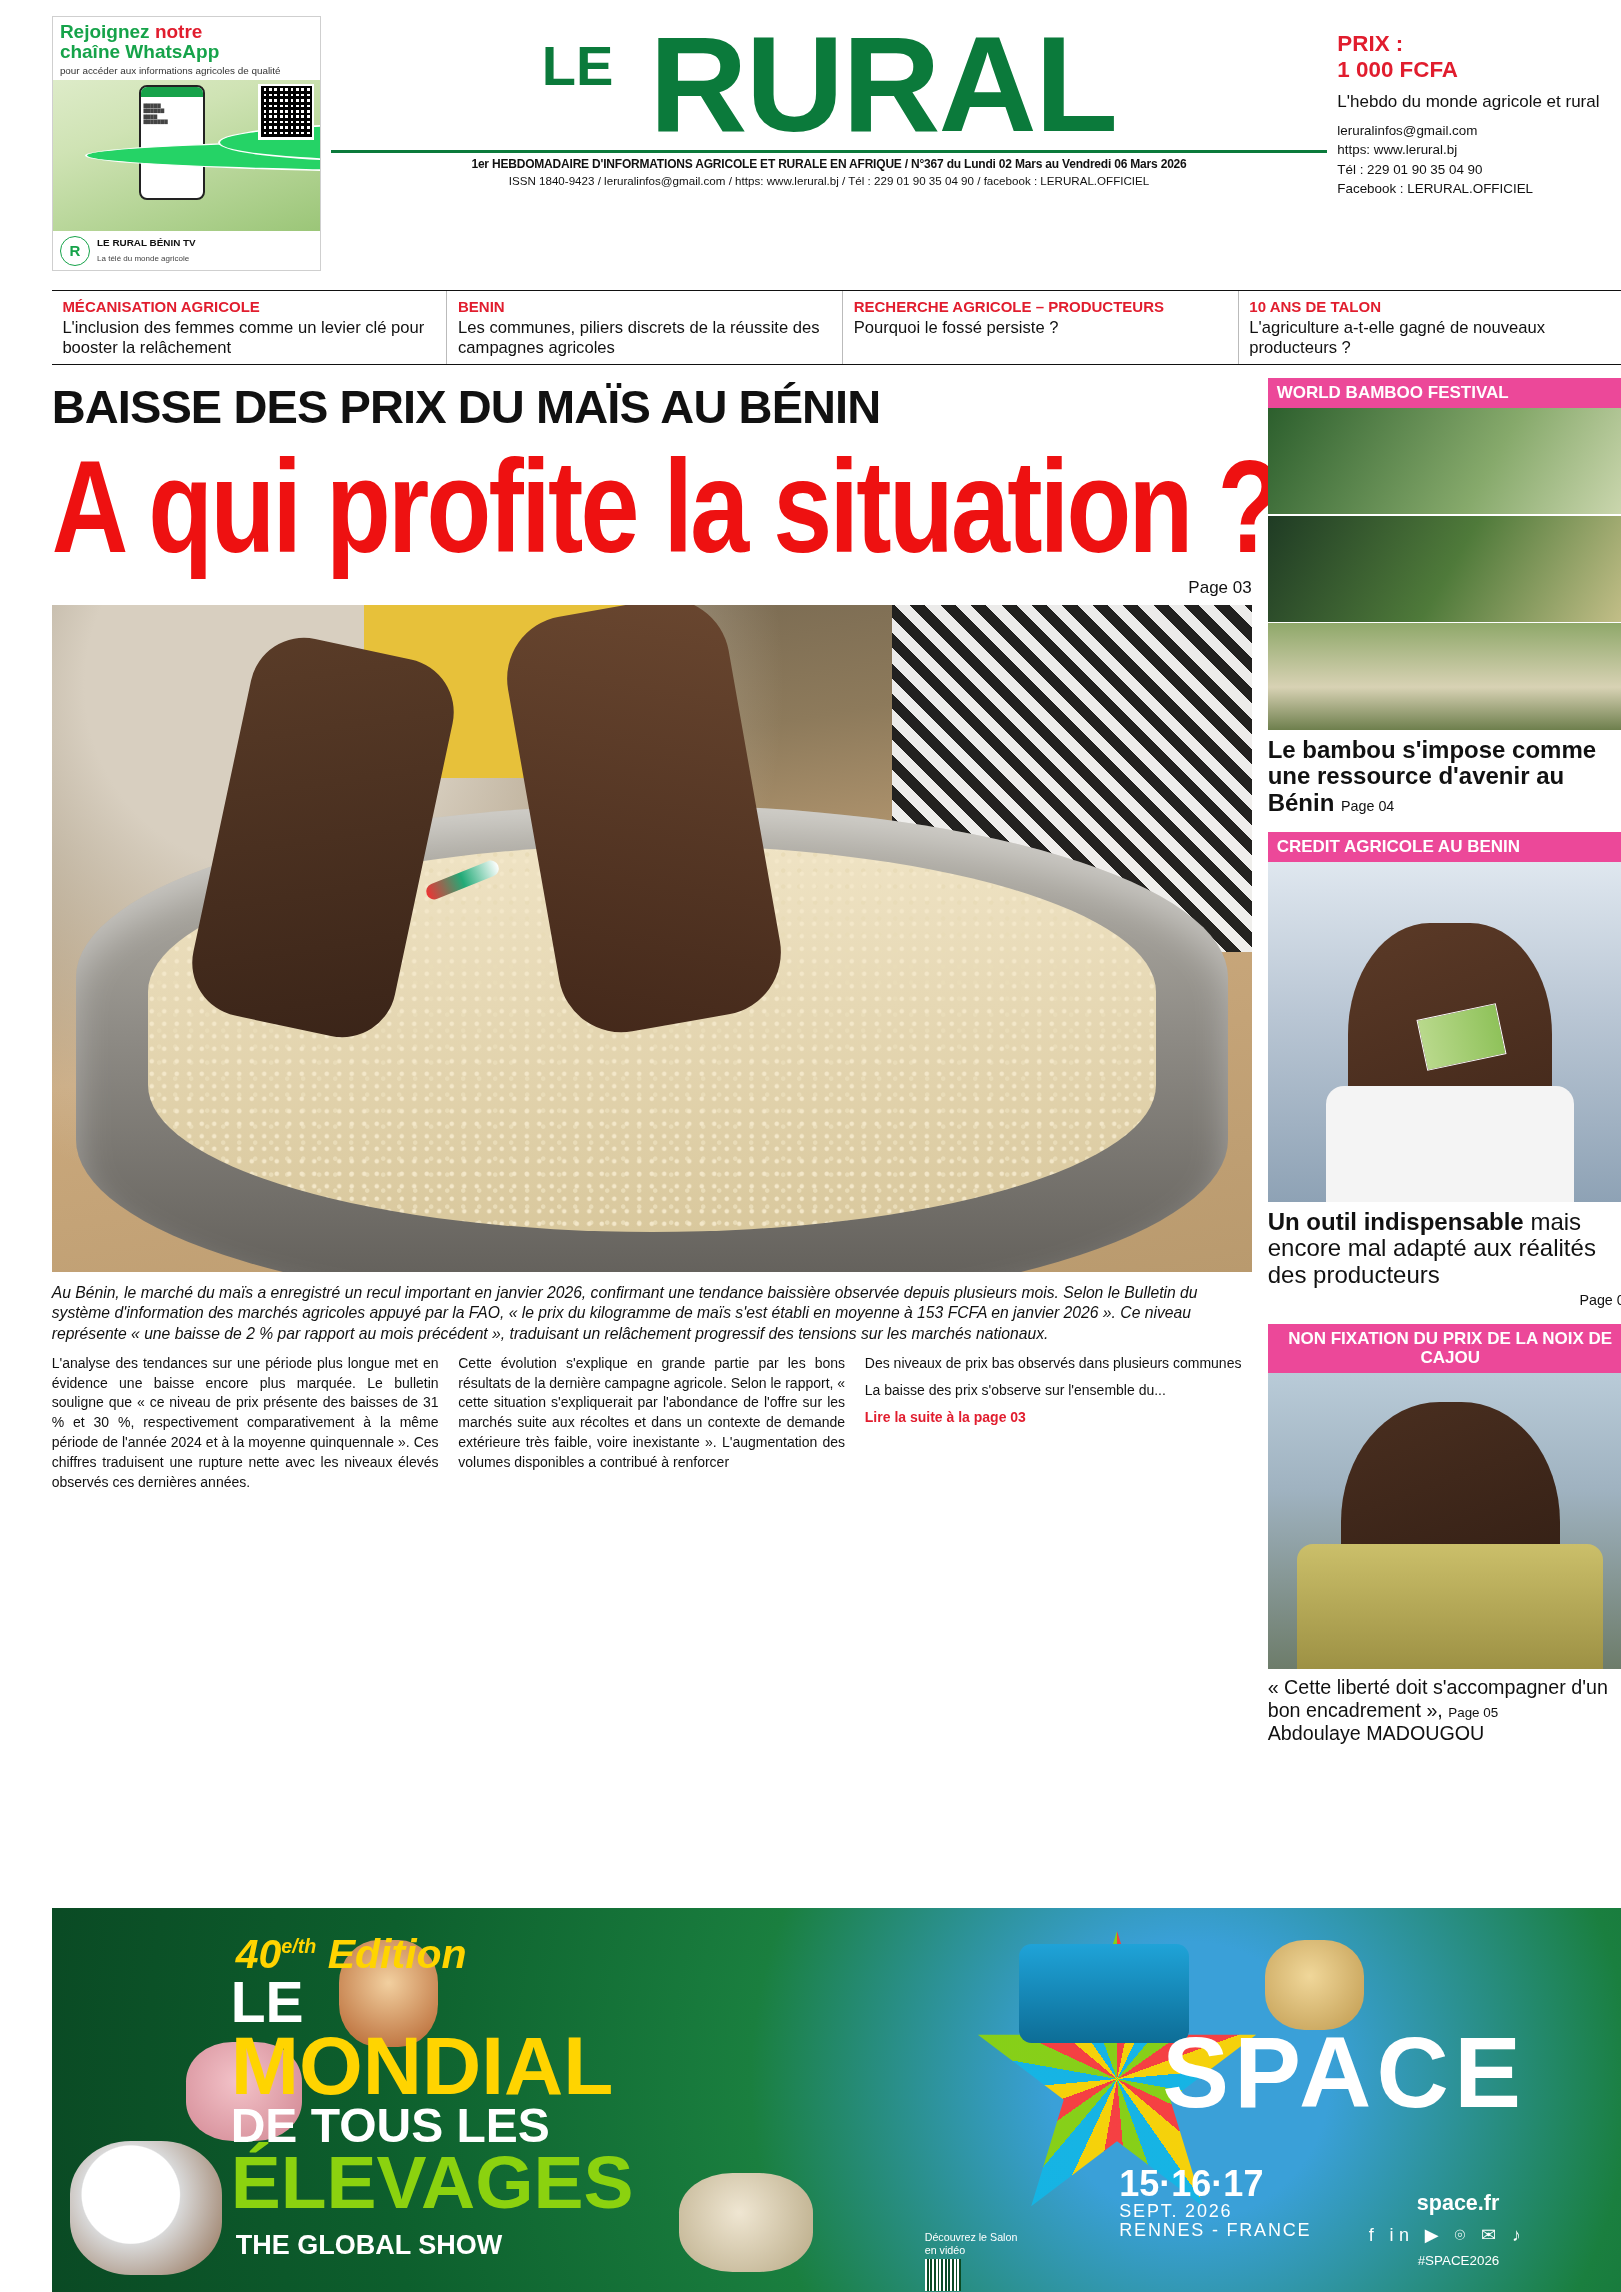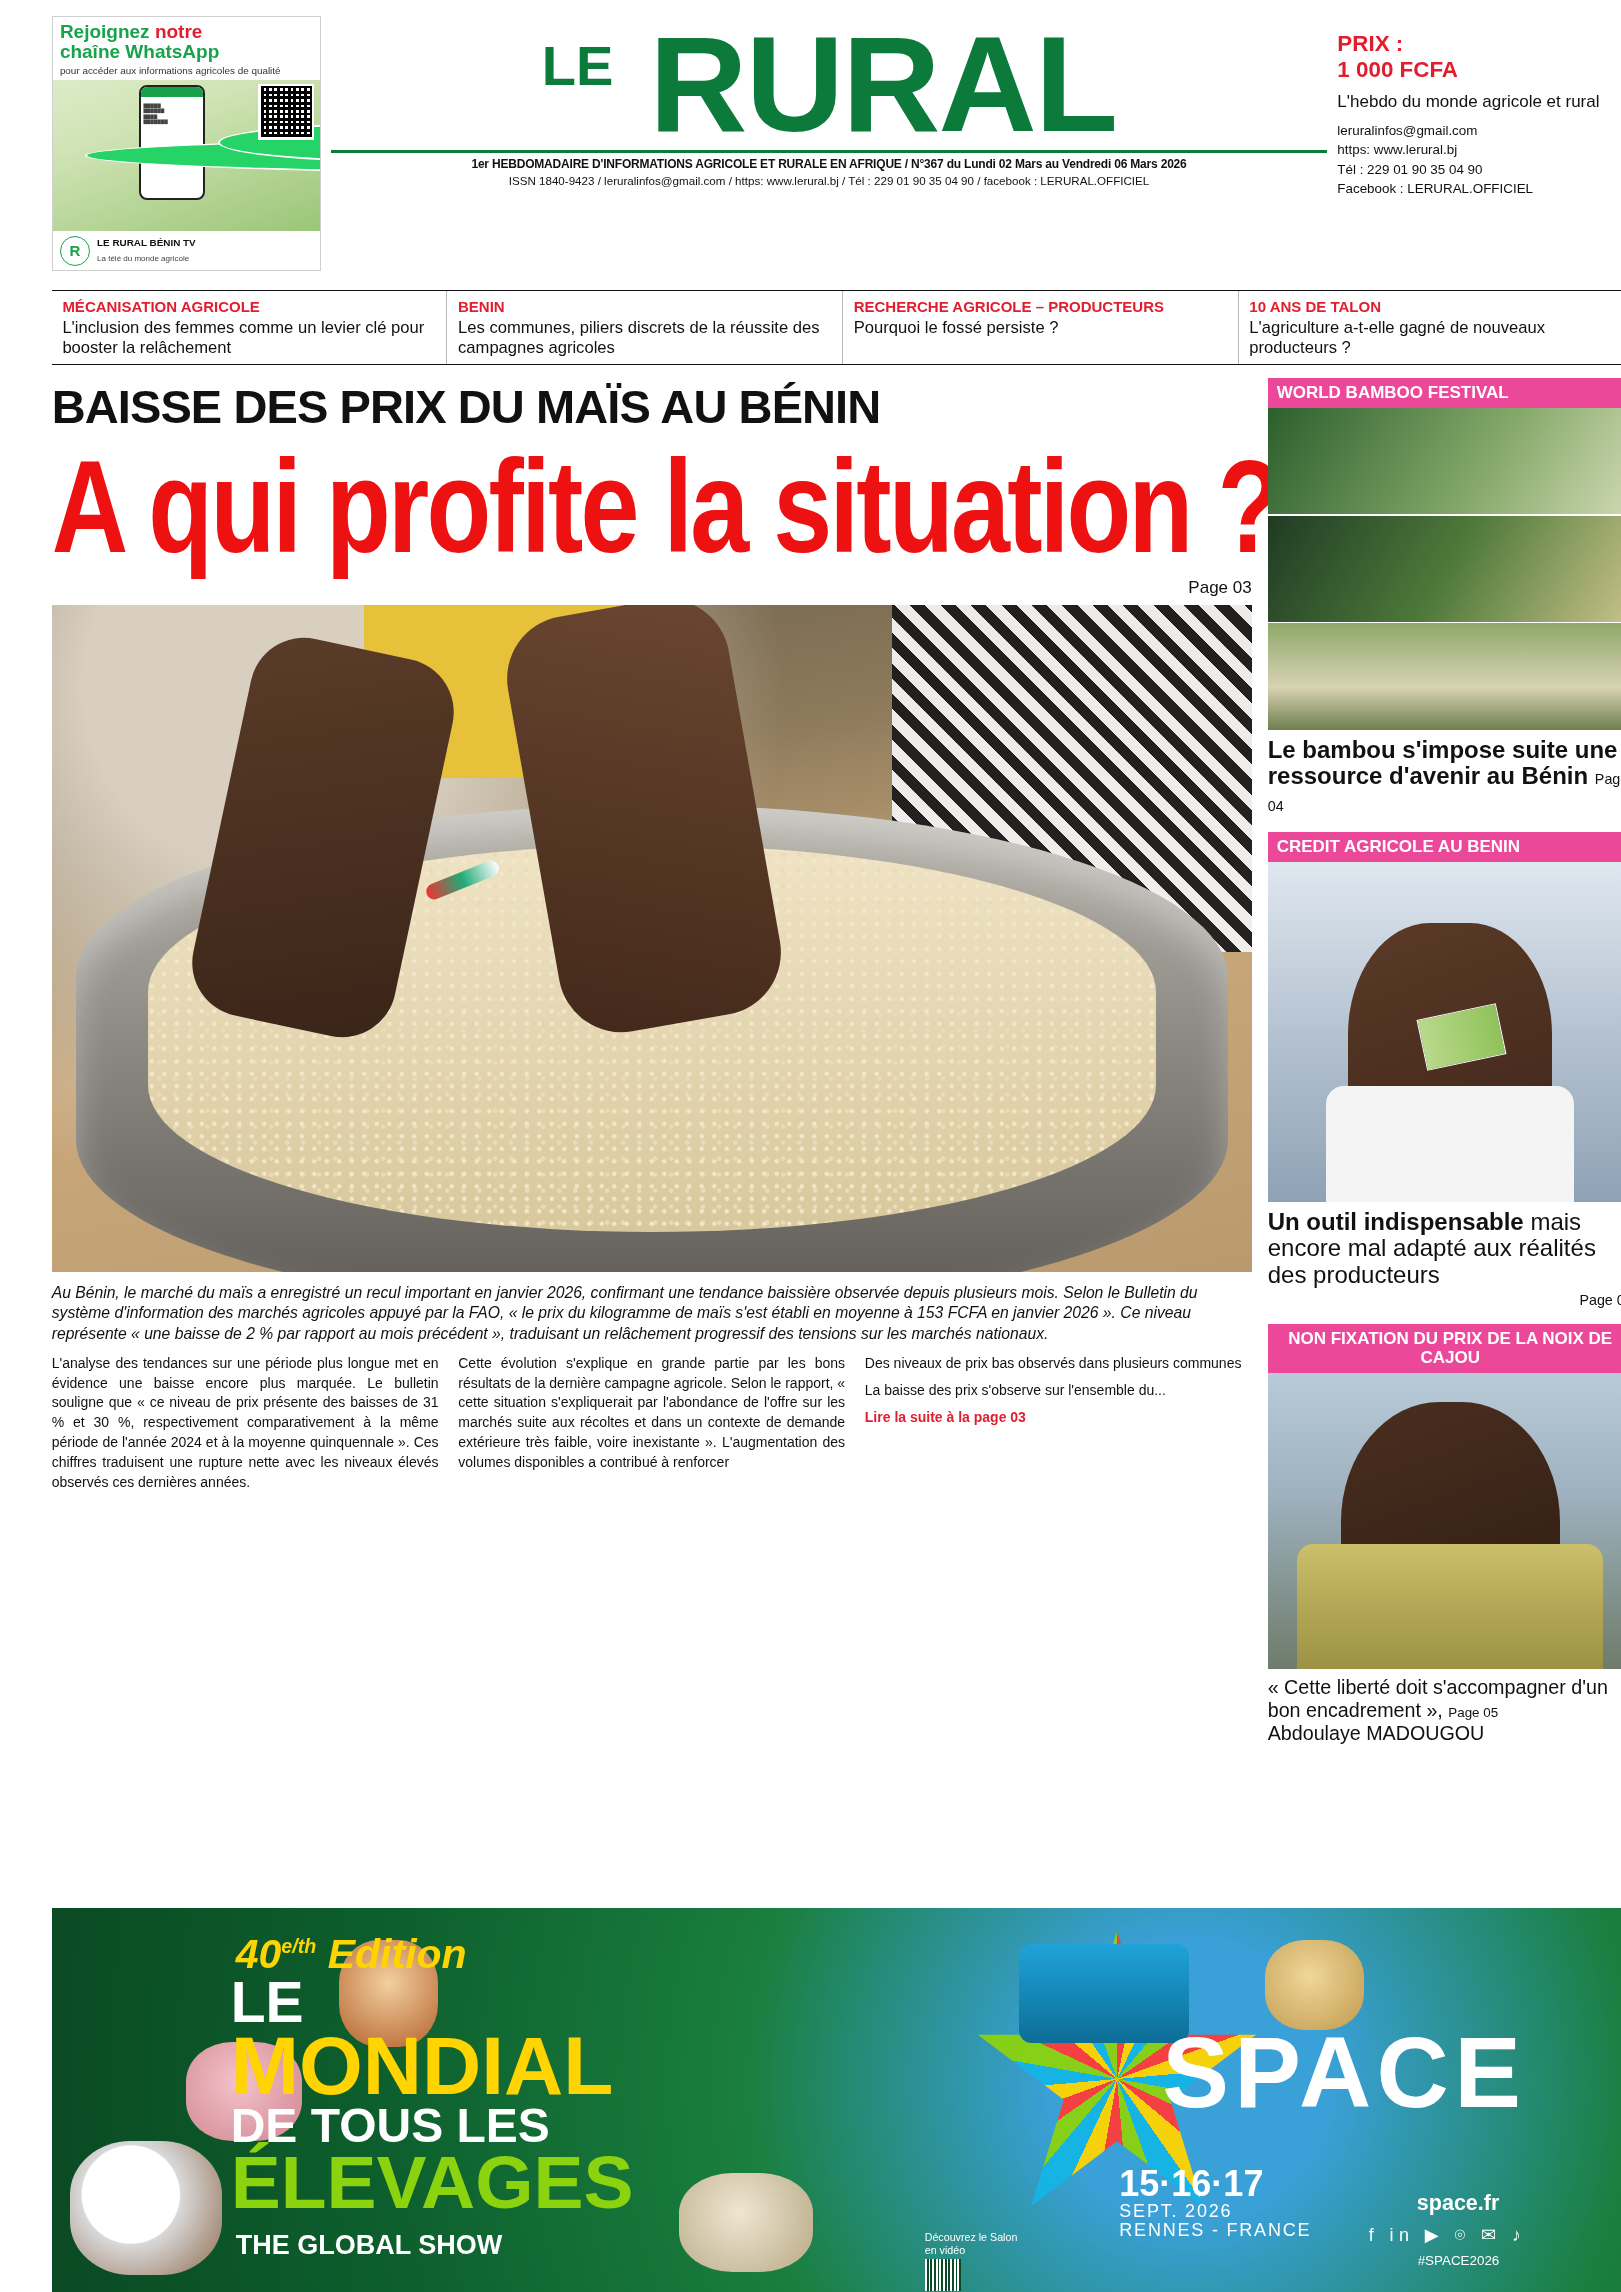--- a/index.html
+++ b/index.html
@@ -298,21 +298,21 @@
     <div class="right">
 
       <div class="rail-item">
         <div class="rail-label">WORLD BAMBOO FESTIVAL</div>
         <div class="rail-photo bamboo">
           <div class="b1"></div>
             <div class="b2"></div>
             <div class="b3"></div>
         </div>
         <div class="rail-cap">
-          <span>Le bambou s'impose suite une ressource d'avenir au Bénin</span>
+          <span>Le bambou s'impose comme une ressource d'avenir au Bénin</span>
           <span class="pg">Page 04</span>
         </div>
       </div>
 
       <div class="rail-item">
         <div class="rail-label">CREDIT AGRICOLE AU BENIN</div>
         <div class="rail-photo credit">
           <div class="person"></div>
             <div class="shirt"></div>
             <div class="cash"></div>

